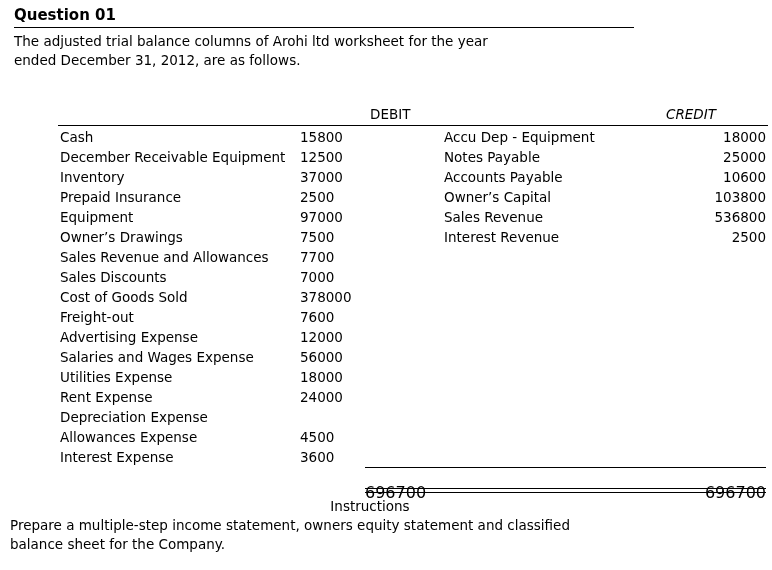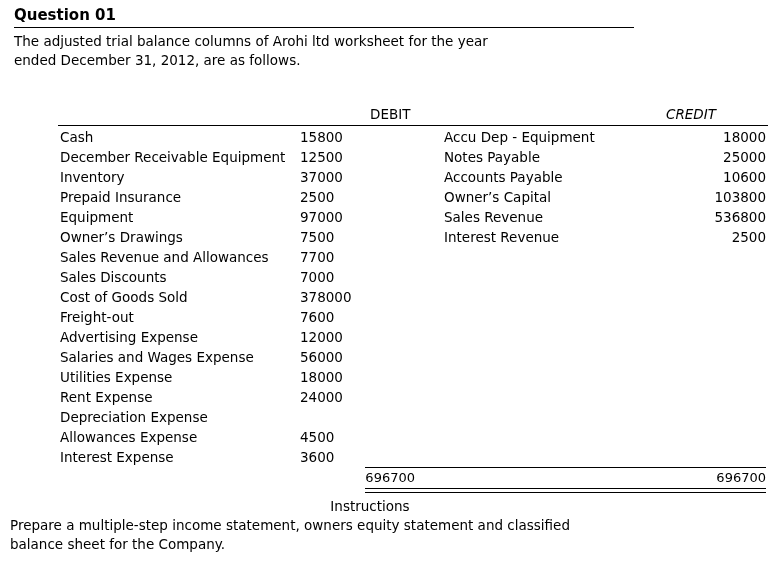--- a/index.html
+++ b/index.html
@@ -110,22 +110,22 @@
   .totals-rule-top {
     height: 0;
     border-top: 1px solid #000000;
   }
   .totals-row {
     position: relative;
     height: 20px;
   }
   .totals-cell {
     position: absolute;
-    top: 0;
-    font-size: 13px;
+    top: 15px;
+    font-size: 16px;
     line-height: 20px;
     white-space: pre;
   }
   .totals-cell.debit  { left: 0px;   width: 50px;  text-align: right; }
   .totals-cell.credit { right: 0px;  width: 120px; text-align: right; }
   .totals-rule-bottom {
     height: 3px;
     border-top: 1px solid #000000;
     border-bottom: 1px solid #000000;
   }

